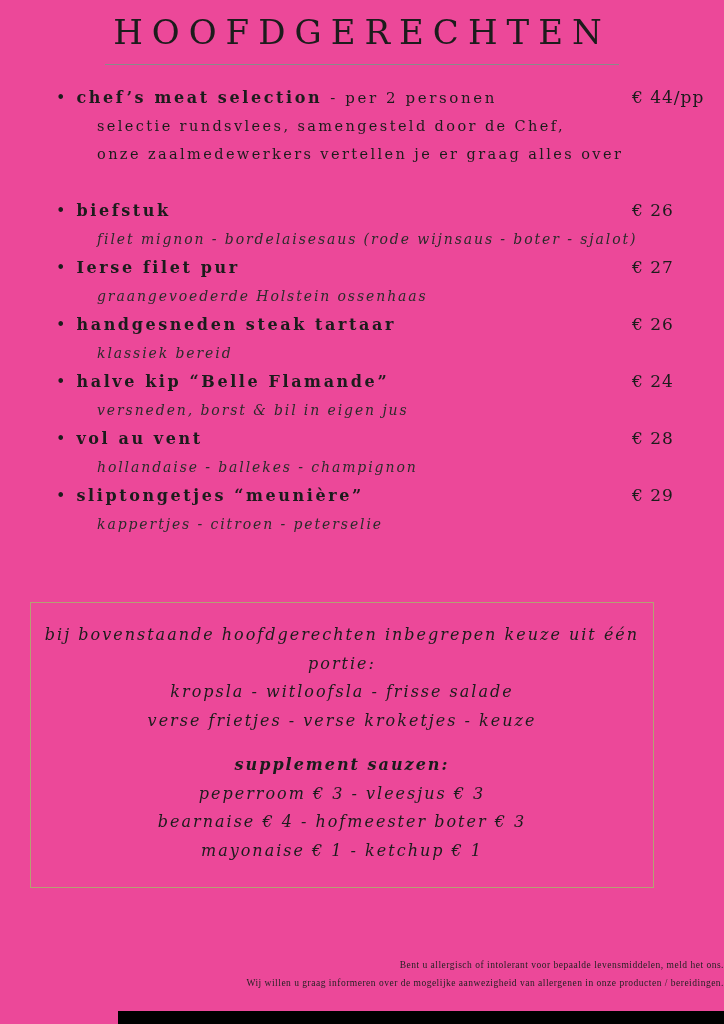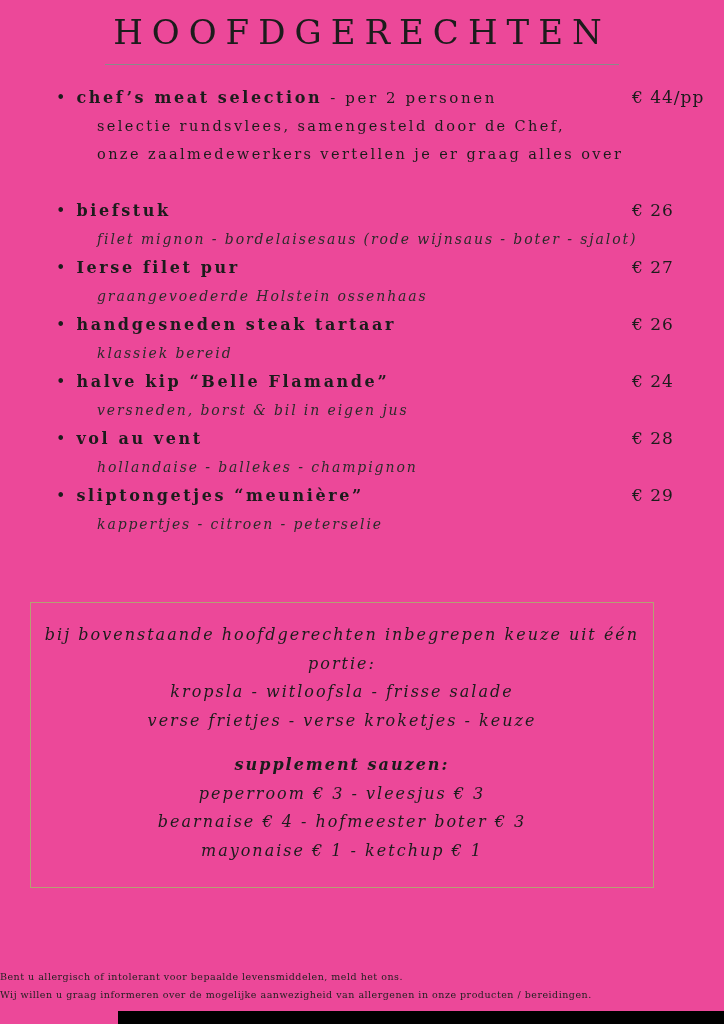--- a/index.html
+++ b/index.html
@@ -75,22 +75,23 @@
     font-style:italic;
     font-size:16px;
     letter-spacing:2px;
     line-height:28.5px;
   }
   .box-line.bold { font-weight:700; }
   .box-line.gap { margin-top:16px; }
   
   .footer {
     position:absolute;
-    left:0; right:0; bottom:20px;
-    text-align:left;
+    left:0; right:0; bottom:32px;
+    text-align:right;
+    font-family:Liberation Serif, serif;
   }
   .footer-line {
     font-size:9.5px;
     letter-spacing:0.5px;
     line-height:18px;
     color:#1f1f1f;
   }
   .black-bar {
     position:absolute;
     bottom:0; left:118px; right:0;

